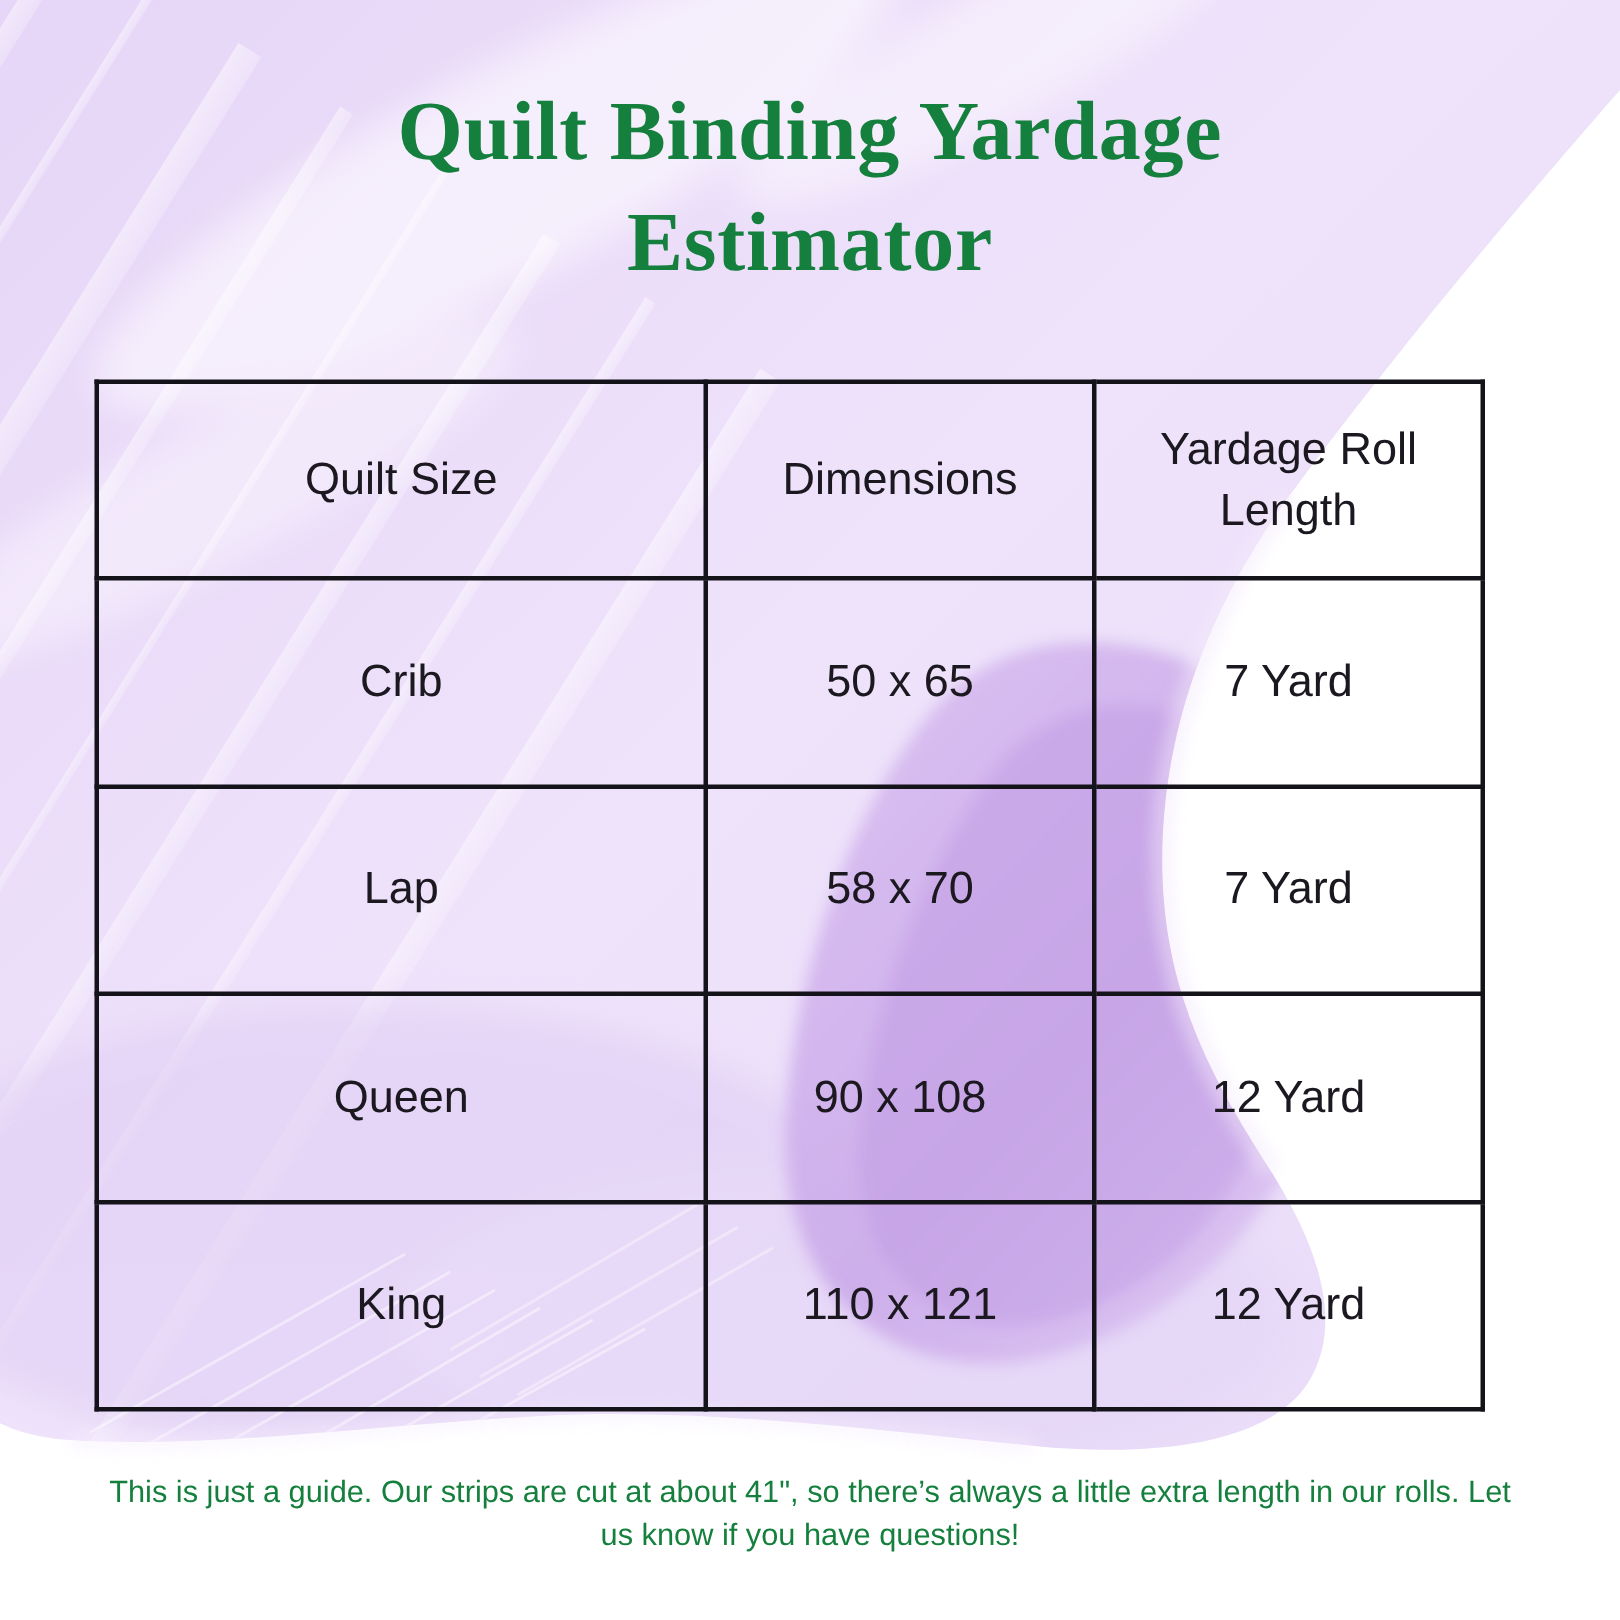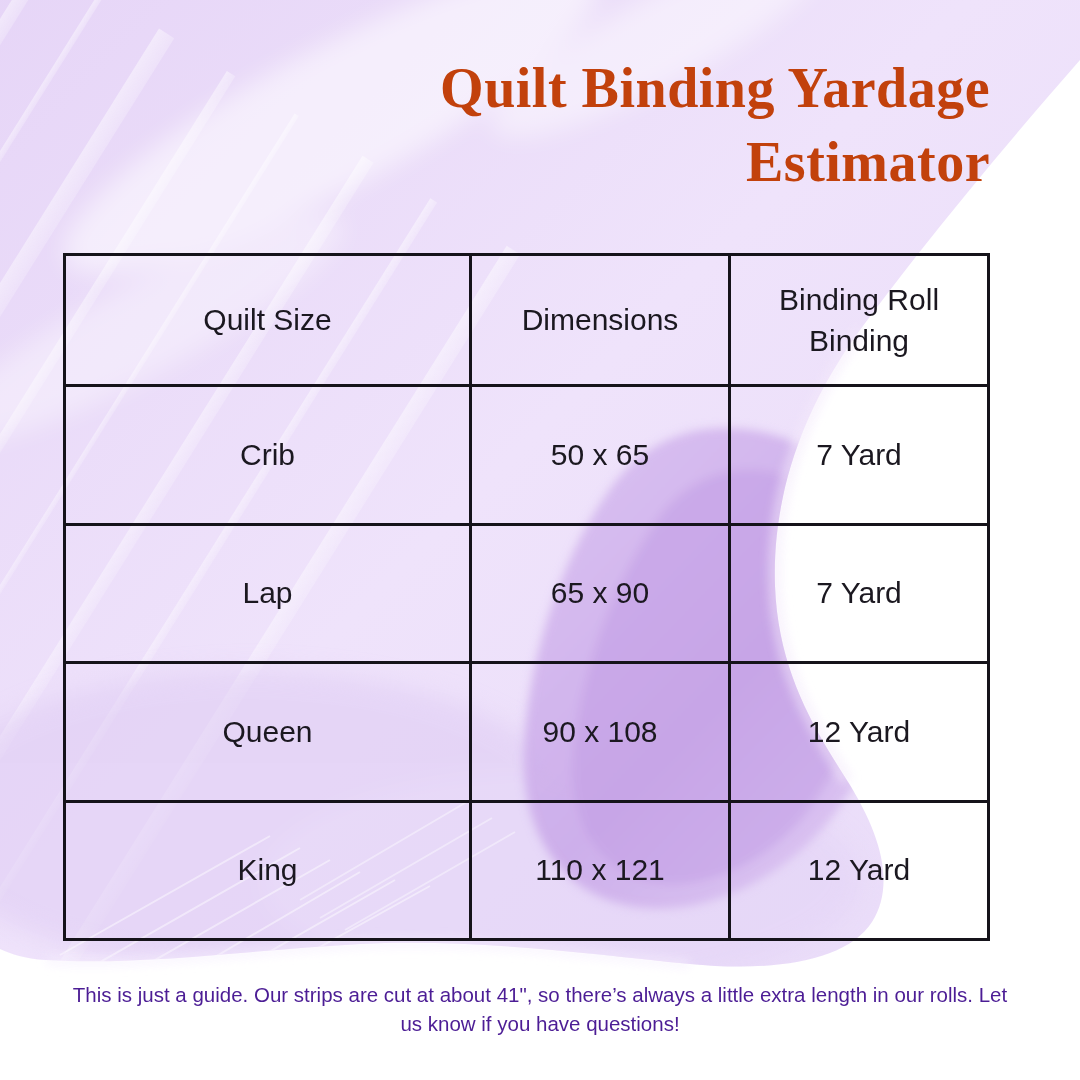--- a/index.html
+++ b/index.html
@@ -33,27 +33,27 @@
     top: 0;
     width: 1080px;
     height: 1080px;
   }
 
   .title {
     position: absolute;
     left: 90px;
     top: 52px;
     width: 900px;
-    text-align: right;
+    text-align: center;
     font-family: "Liberation Serif", "DejaVu Serif", serif;
     font-weight: bold;
     font-size: 56px;
     line-height: 1.32;
     letter-spacing: 0.5px;
-    color: #c2410c;
+    color: #15803d;
   }
 
   
   .table-wrap {
     position: absolute;
     left: 63px;
     top: 253px;
     width: 924px;
     height: 688px;
   }
@@ -95,21 +95,21 @@
 
   
   .footnote {
     position: absolute;
     left: 70px;
     top: 980px;
     width: 940px;
     text-align: center;
     font-size: 20.5px;
     line-height: 1.42;
-    color: #4c1d95;
+    color: #15803d;
     font-family: "Liberation Sans", sans-serif;
   }
 </style>
 </head>
 <body>
 
 <div id="page">
 
   <svg class="wash-svg" viewBox="0 0 1080 1080" xmlns="http://www.w3.org/2000/svg">
     <defs>
@@ -224,32 +224,32 @@
       <table class="yardage">
         <colgroup>
           <col class="c-size">
           <col class="c-dim">
           <col class="c-roll">
         </colgroup>
         <thead>
           <tr>
             <th>Quilt Size</th>
             <th>Dimensions</th>
-            <th>Binding Roll Binding</th>
+            <th>Yardage Roll Length</th>
           </tr>
         </thead>
         <tbody>
           <tr>
             <td>Crib</td>
             <td>50 x 65</td>
             <td>7 Yard</td>
           </tr>
           <tr>
             <td>Lap</td>
-            <td>65 x 90</td>
+            <td>58 x 70</td>
             <td>7 Yard</td>
           </tr>
           <tr>
             <td>Queen</td>
             <td>90 x 108</td>
             <td>12 Yard</td>
           </tr>
           <tr>
             <td>King</td>
             <td>110 x 121</td>

